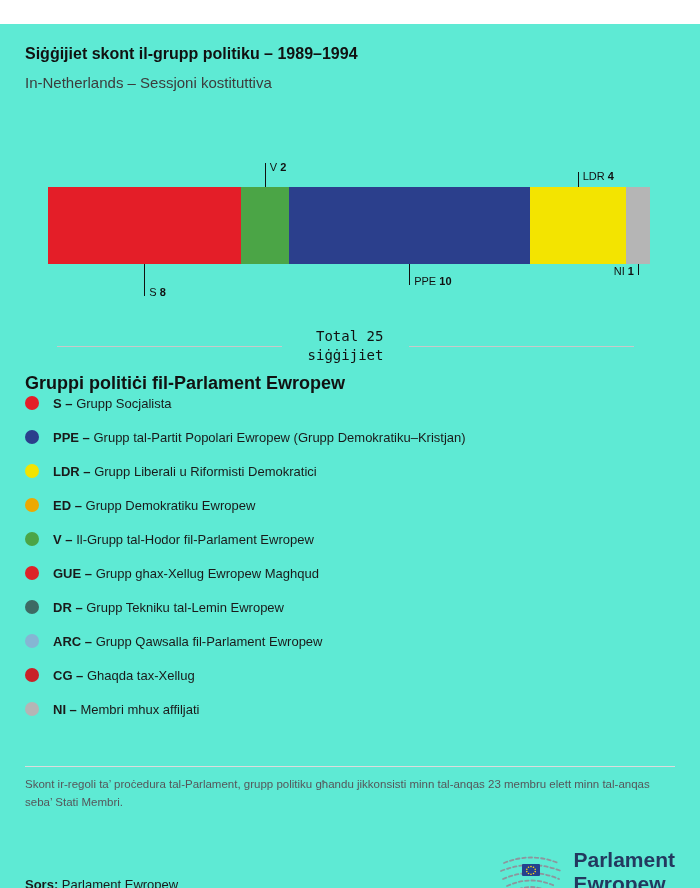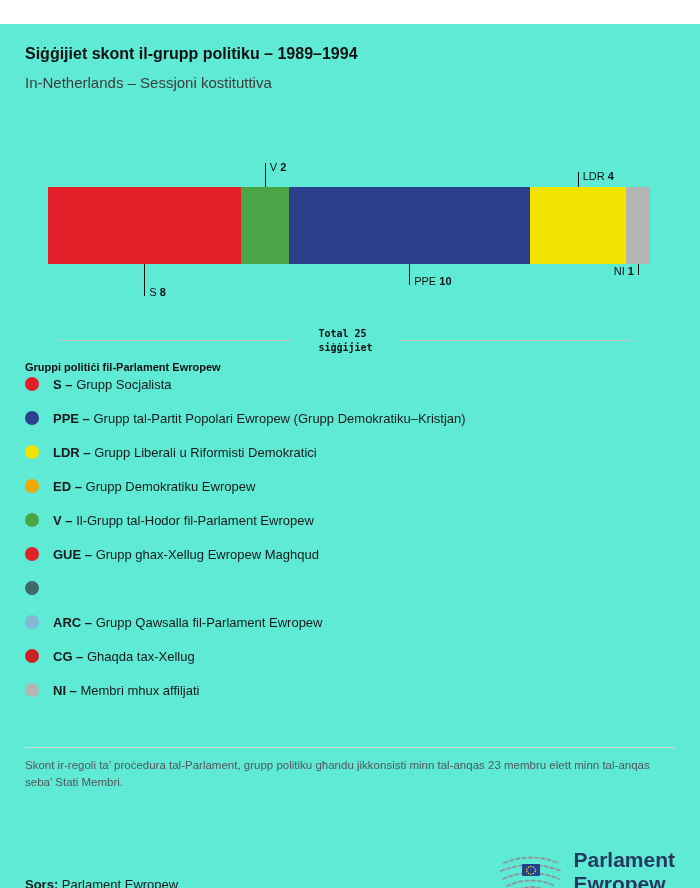--- a/index.html
+++ b/index.html
@@ -17,24 +17,24 @@
   .callout { position:absolute; width:1px; background:#111; }
   .callout-text { position:absolute; font-size:11px; white-space:nowrap; color:#111; }
   .callout-text b { font-weight:bold; }
   .callout.above .callout-text { top:-2px; left:5px; }
   .callout.below .callout-text { bottom:-2px; left:5px; }
   .callout.align-left.above .callout-text,
   .callout.align-left.below .callout-text { left:auto; right:5px; }
 
   .total-row { display:flex; align-items:center; margin:28px 66px 0 57px; }
   .total-line { flex:1; height:1px; background:#c9c9c9; }
-  .total-text { margin:0 26px; text-align:left; font-family:"DejaVu Sans Mono","Liberation Mono",monospace;
-                font-size:10px; font-weight:bold; line-height:1.4; color:#111; }
+  .total-text { margin:0 26px; text-align:right; font-family:"DejaVu Sans Mono","Liberation Mono",monospace;
+                font-size:14px; font-weight:normal; line-height:1.4; color:#111; }
 
-  .legend-heading { margin:6px 25px 0; font-size:11px; font-weight:bold; color:#111; line-height:1.25; }
+  .legend-heading { margin:6px 25px 0; font-size:18px; font-weight:bold; color:#111; line-height:1.25; }
   .legend-list { margin:2px 25px 0; }
   .legend-item { display:flex; align-items:flex-start; height:34px; }
   .legend-dot { width:14px; height:14px; border-radius:50%; margin-right:14px; flex:0 0 14px; }
   .legend-text { font-size:13px; color:#1a1a1a; }
   .legend-abbr { font-weight:bold; }
 
   .footer-divider { height:1px; background:#dcdcdc; margin:30px 25px 0; }
   .footnote { margin:9px 25px 0; font-size:11.5px; line-height:1.55; color:#55565a; max-width:655px; }
 
   .bottom-row { position:absolute; left:25px; right:25px; bottom:16px;
@@ -111,20 +111,21 @@
       <div class="legend-item">
         <span class="legend-dot" style="background: rgb(75, 165, 70);"></span>
         <span class="legend-text"><span class="legend-abbr">V – </span>Il-Grupp tal-Hodor fil-Parlament Ewropew</span>
       </div>
       <div class="legend-item">
         <span class="legend-dot" style="background: rgb(221, 35, 40);"></span>
         <span class="legend-text"><span class="legend-abbr">GUE – </span>Grupp ghax-Xellug Ewropew Maghqud</span>
       </div>
       <div class="legend-item">
         <span class="legend-dot" style="background: rgb(61, 106, 100);"></span>
+        <span class="legend-text"><span class="legend-abbr">DR – </span>Grupp Tekniku tal-Lemin Ewropew</span>
       </div>
       <div class="legend-item">
         <span class="legend-dot" style="background: rgb(133, 182, 211);"></span>
         <span class="legend-text"><span class="legend-abbr">ARC – </span>Grupp Qawsalla fil-Parlament Ewropew</span>
       </div>
       <div class="legend-item">
         <span class="legend-dot" style="background: rgb(201, 33, 39);"></span>
         <span class="legend-text"><span class="legend-abbr">CG – </span>Ghaqda tax-Xellug</span>
       </div>
       <div class="legend-item">

